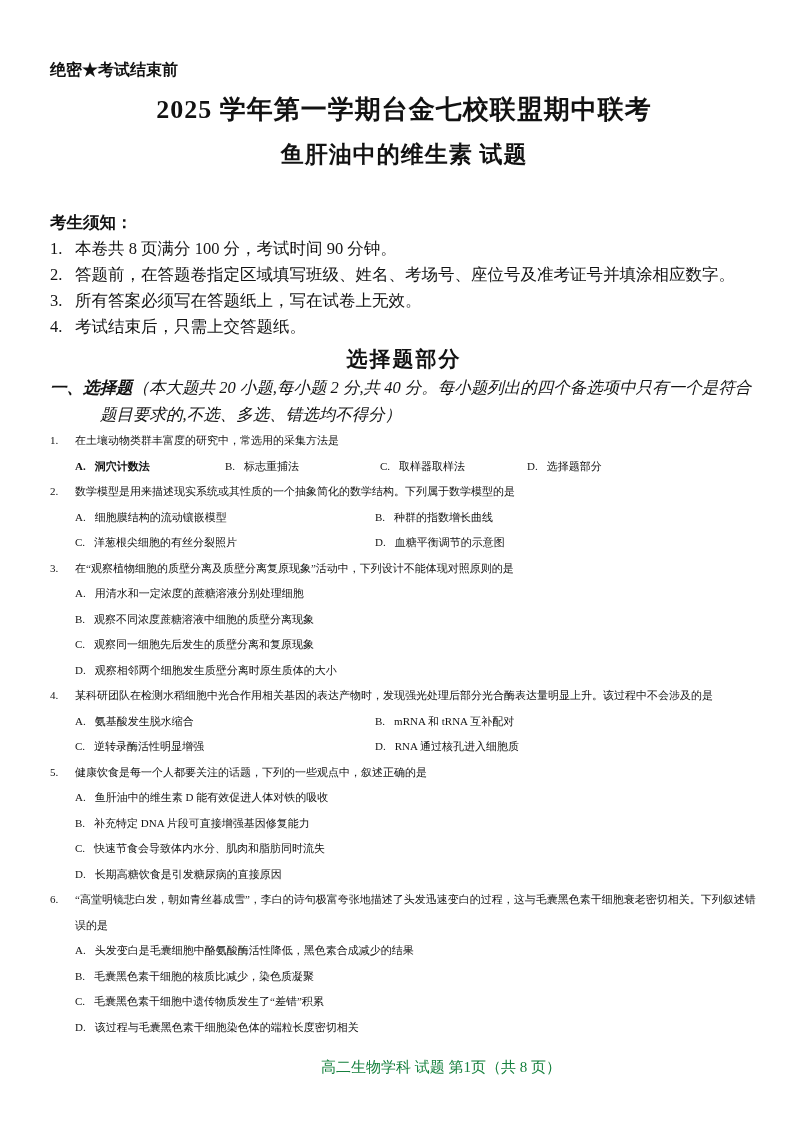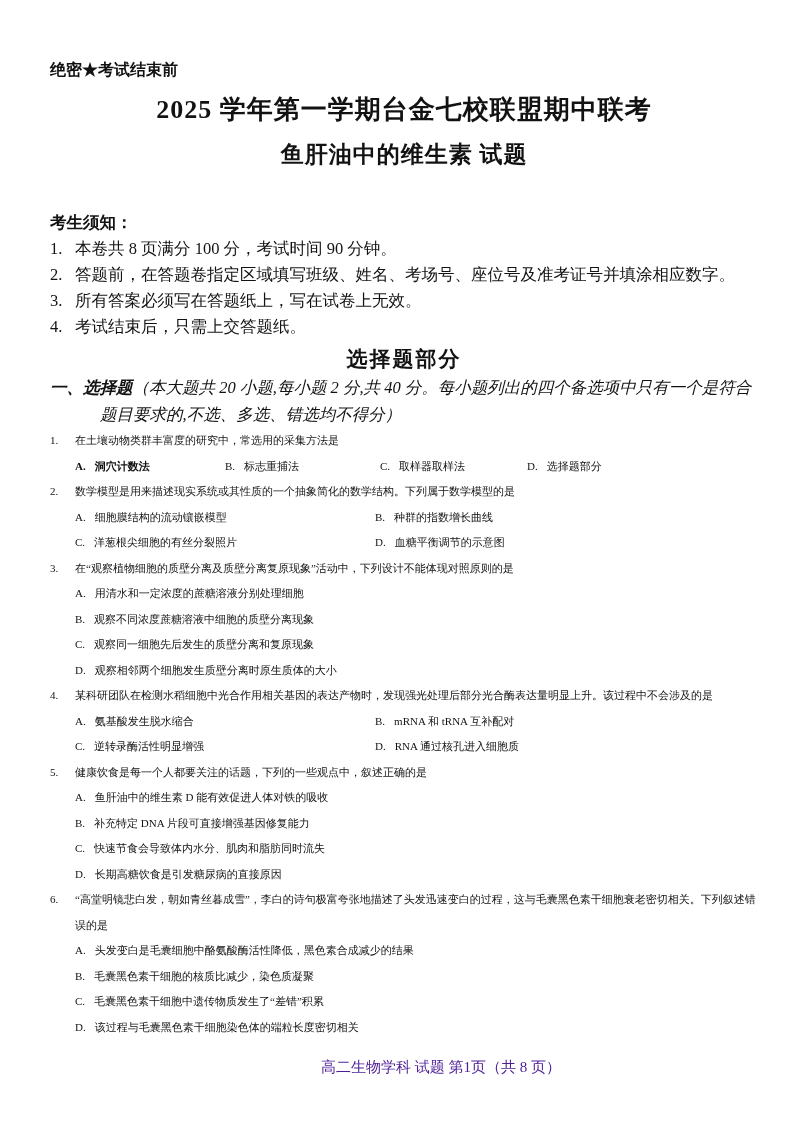--- a/index.html
+++ b/index.html
@@ -102,21 +102,21 @@
   .footer {
     position: absolute;
     top: 1057px;
     left: 0;
     width: 100%;
     box-sizing: border-box;
     padding-left: 88px;
     text-align: center;
     font-size: 15px;
     line-height: 20px;
-    color: #4c1d95;
+    color: #15803d;
   }
 </style>
 </head>
 <body>
 
 <div class="page">
 
   <div class="security">绝密★考试结束前</div>
 
   <h1 class="title">2025 学年第一学期台金七校联盟期中联考</h1>

